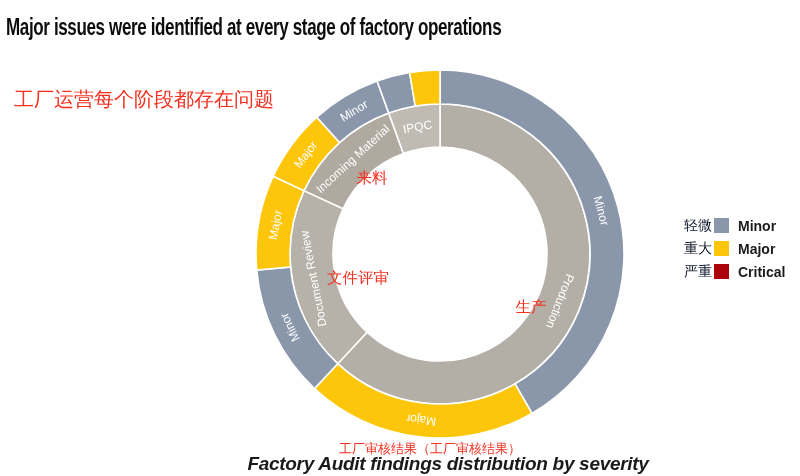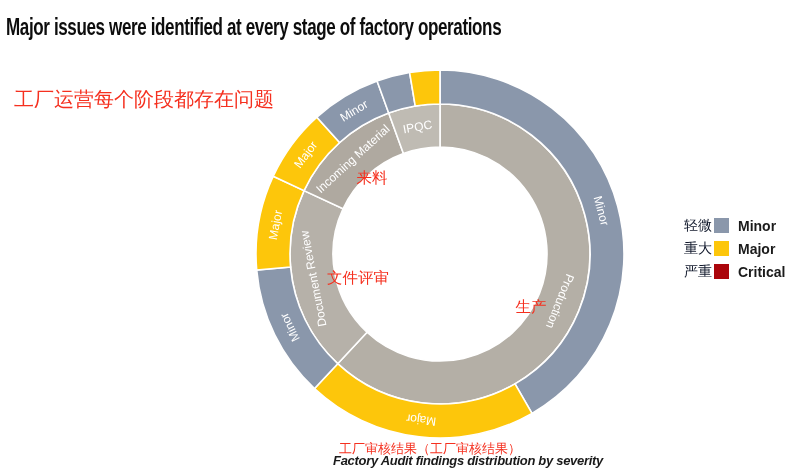--- a/index.html
+++ b/index.html
@@ -15,22 +15,22 @@
       text-anchor:middle;dominant-baseline:central;}
   .annotation{fill:#f5301f;font-size:15.5px;font-family:"Liberation Sans","DejaVu Sans",sans-serif;
       text-anchor:middle;dominant-baseline:central;}
   .legend{position:absolute;left:684px;top:218px;}
   .legend-row{display:flex;align-items:center;height:15px;margin-bottom:8px;}
   .legend-zh{font-size:14px;color:#0f172a;width:30px;white-space:nowrap;}
   .legend-swatch{width:15px;height:15px;margin-right:9px;flex:0 0 auto;}
   .legend-en{font-size:14px;font-weight:bold;color:#1b1b1b;white-space:nowrap;}
   .caption-zh{position:absolute;left:430px;top:440px;transform:translateX(-50%);
       font-size:13px;color:#f5301f;white-space:nowrap;}
-  .caption-en{position:absolute;left:468px;top:453px;transform:translateX(-50%);
-      font-size:13px;font-weight:700;font-style:italic;color:#1a1a1a;
+  .caption-en{position:absolute;left:448px;top:453px;transform:translateX(-50%);
+      font-size:19px;font-weight:700;font-style:italic;color:#1a1a1a;
       letter-spacing:-0.3px;white-space:nowrap;}
 </style>
 </head>
 <body>
 
 <div class="page-title">Major issues were identified at every stage of factory operations</div>
 <div class="page-subtitle">工厂运营每个阶段都存在问题</div>
 
 <svg id="chart-svg" width="800" height="476" viewBox="0 0 800 476">
     <path d="M440,104 A150,150 0 1 1 337.70024599062526,363.7030552428756 L367.02617547331266,332.25484607325126 A107,107 0 1 0 440,147 Z" fill="#B4AFA6" stroke="#ffffff" stroke-width="1.6"></path>

